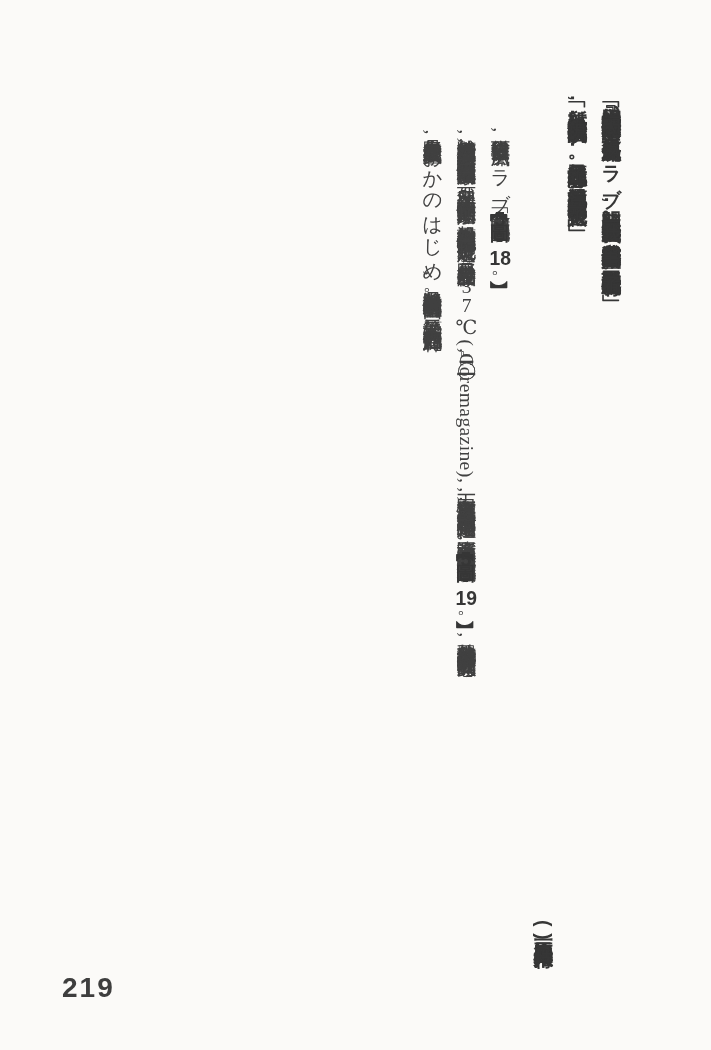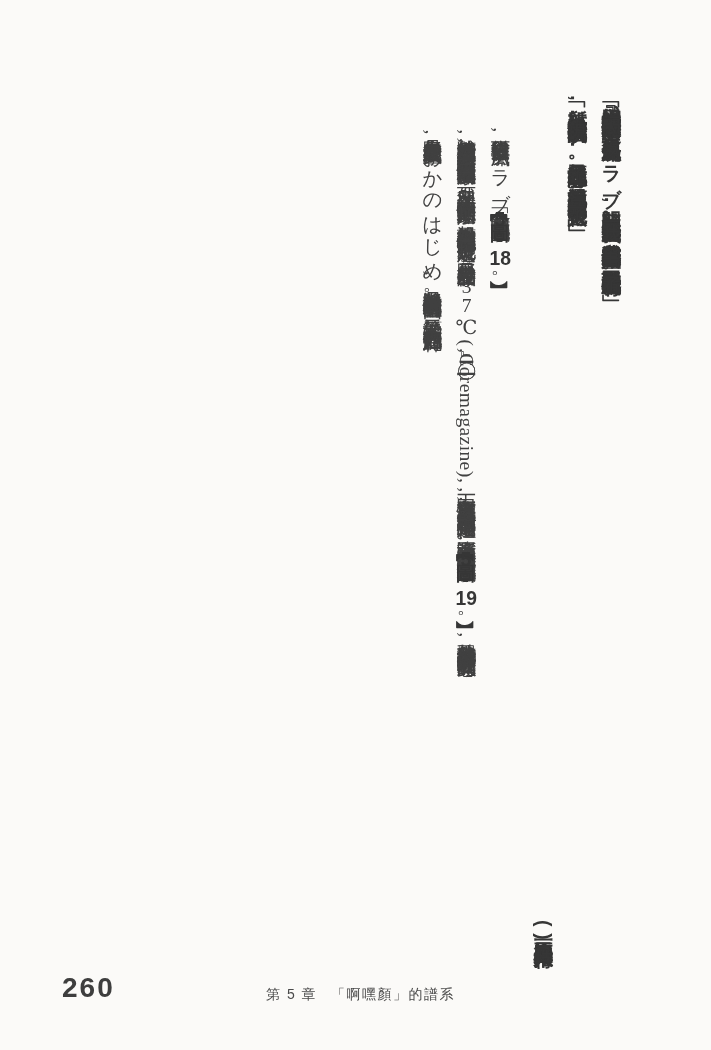--- a/index.html
+++ b/index.html
@@ -53,19 +53,16 @@
     <p class="quote">「因為網路上很多人轉貼『誰是最早畫啊嘿顏和斷面圖的人?』這篇文章,使很多人以為是風船クラブ發明的,但我還是要再澄清一次並不是我。我相信還有好幾個人比我更早開始畫。因為那種表現手法在我出道前就已經有了。」</p>
     <p class="quote gap-before">「所以,雖然該作中的確有幾種我第一次嘗試的表現……但我已經忘記是啥了。就算還記得,要說那是我發明或是最早的,也太誇張了。」</p>
     <p class="quote attribution">(兩篇皆出自二〇一六年三月本人推特)</p>
     <div id="body-paras" class="body-wrap">
         <p class="body-para"><span>從這段發言可得知,風船クラブ認為「啊嘿顏」是更早之前就存在的表現</span><span class="figref">【圖</span><span class="figref tcy">5</span><span class="figref tcy">-</span><span class="figref tcy">18</span><span class="figref">】</span><span>。</span></p>
         <p class="body-para"><span>雖然筆者未能掌握精確的數字,不過在千禧年之前,「啊嘿顏」類的表情就經常被用於凌辱系的作品。然而,進入千禧年後,快樂系的「啊嘿顏」逐漸增加。說起擅長描寫女主角忍耐著強烈快感時魅力的作家,就不能不提月野定規。月野定規於〇二年發表的作品『</span><span class="upright">♭</span><span class="tcy">3</span><span class="tcy">7</span><span class="upright">℃</span><span>』(二〇〇二,</span><span>Coremagazine</span><span>)中,女主角一邊壓抑著快感,一邊拚命保持自我意識,卻還是到達極限、逐漸墮落,那瞬間的表情十分有特色,確立了月野定規流「高潮顏」的獨特表現</span><span class="figref">【圖</span><span class="figref tcy">5</span><span class="figref tcy">-</span><span class="figref tcy">19</span><span class="figref">】</span><span>。此外也參雜著些許滑稽感,頗有最近「啊嘿顏」的感覺。</span></p>
         <p class="body-para"><span>身為月野定規好友的成人漫畫家,おかのはじめ,曾說過月野定規所畫的每種表情都有明確的理由。筆者於二〇〇九採訪二人時,他們曾如此解釋。</span></p>
       </div>
   </main>
 
-  <div class="footer-pagenum">260</div>
+  <div class="footer-pagenum">219</div>
 
-  <div class="footer-title">
-    <span class="chapter-label">第 5 章</span><span>「啊嘿顏」的譜系</span>
-  </div>
 
 </div>
 
 </body></html>

